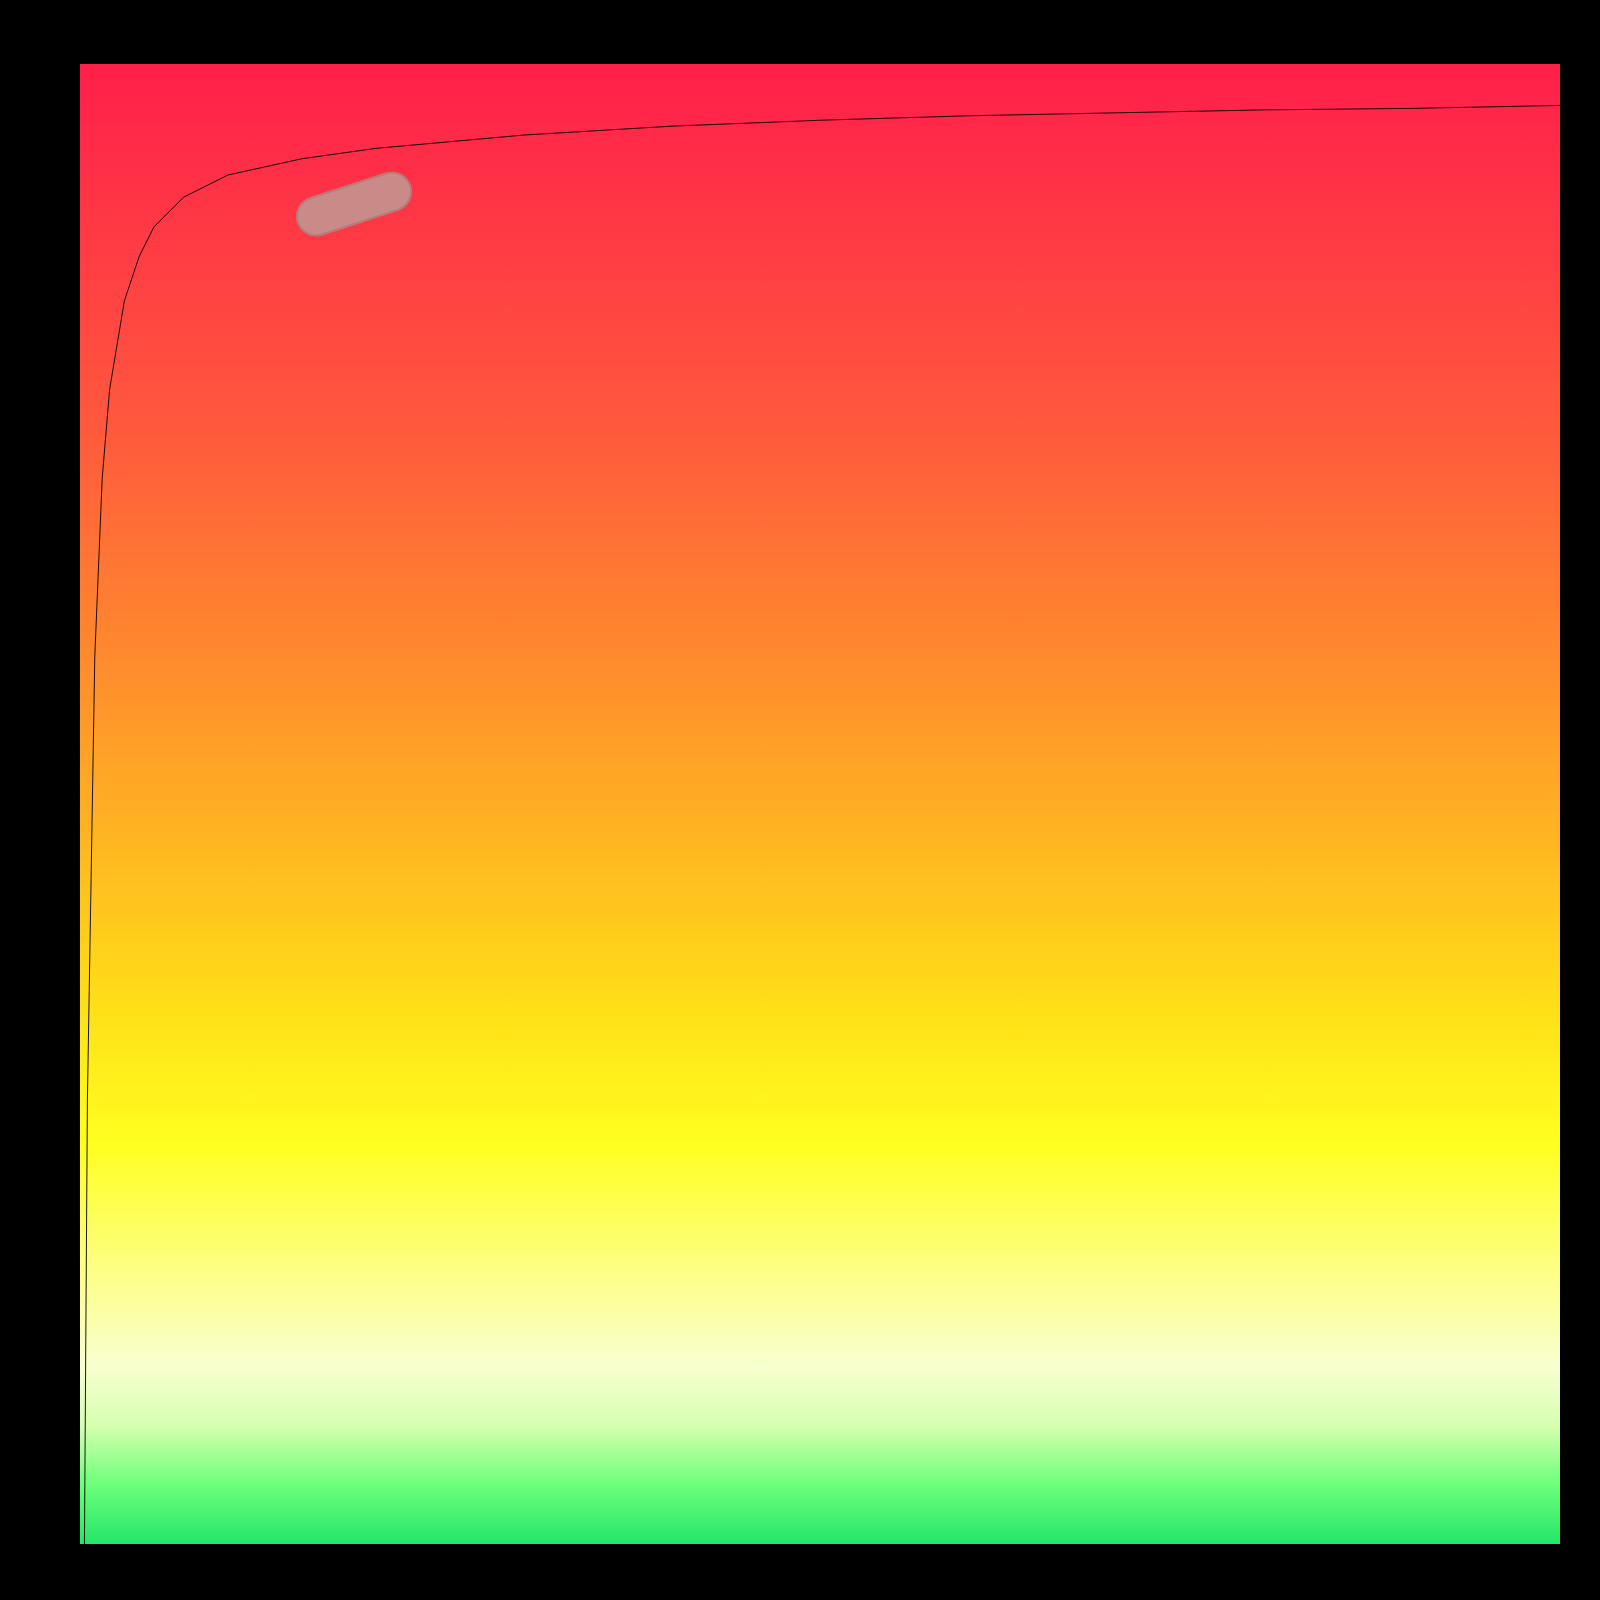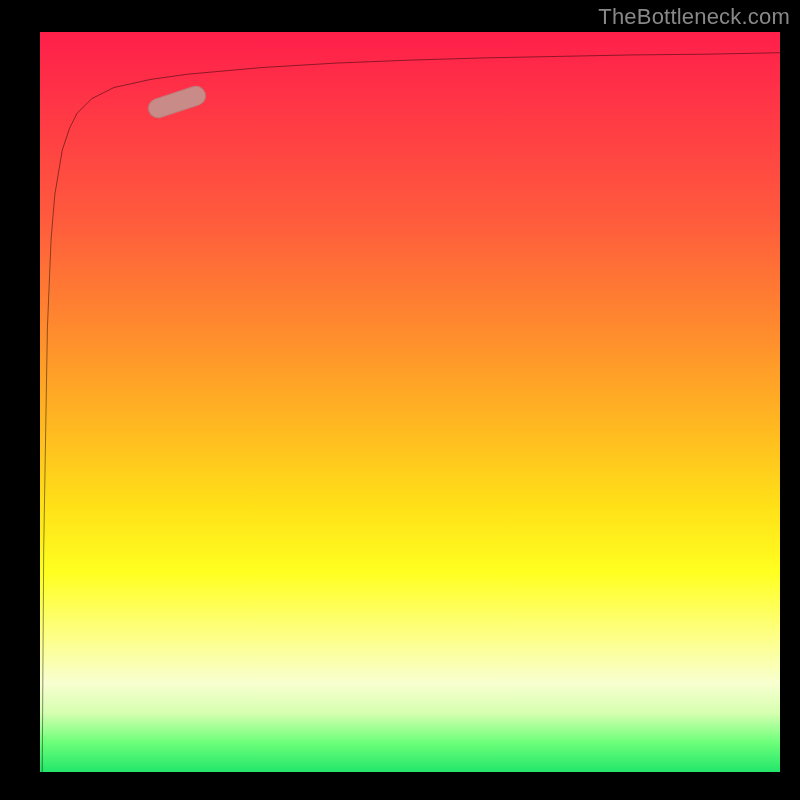--- a/index.html
+++ b/index.html
@@ -62,21 +62,20 @@
     transform-origin: center center;
     z-index: 6;
     box-shadow: inset 0 0 0 1px rgba(0,0,0,0.1);
   }
 </style>
 </head>
 <body>
 
 <div class="stage">
 
-  <div class="watermark">TheBottleneck.com</div>
 
   <div class="plot" id="plot" style="left: 40px; top: 32px; width: 740px; height: 740px;">
     <div class="gradient"></div>
 
     <svg class="curve" id="curveSvg" viewBox="0 0 100 100" preserveAspectRatio="none">
       <path id="curvePath" d="M0.30 100.00 L0.50 70.00 L1.00 40.00 L1.50 28.00 L2.00 22.00 L3.00 16.00 L4.00 13.00 L5.00 11.00 L7.00 9.00 L10.00 7.50 L15.00 6.40 L20.00 5.70 L30.00 4.80 L40.00 4.20 L50.00 3.80 L60.00 3.50 L70.00 3.30 L80.00 3.10 L90.00 3.00 L100.00 2.80" fill="none" stroke="#000000" stroke-width="0.45" vector-effect="non-scaling-stroke"></path>
     </svg>
 
     <div class="marker" id="marker" style="left: 106.9px; top: 60.3px; transform: rotate(-18deg); background: rgb(201, 139, 136);"></div>
   </div>

